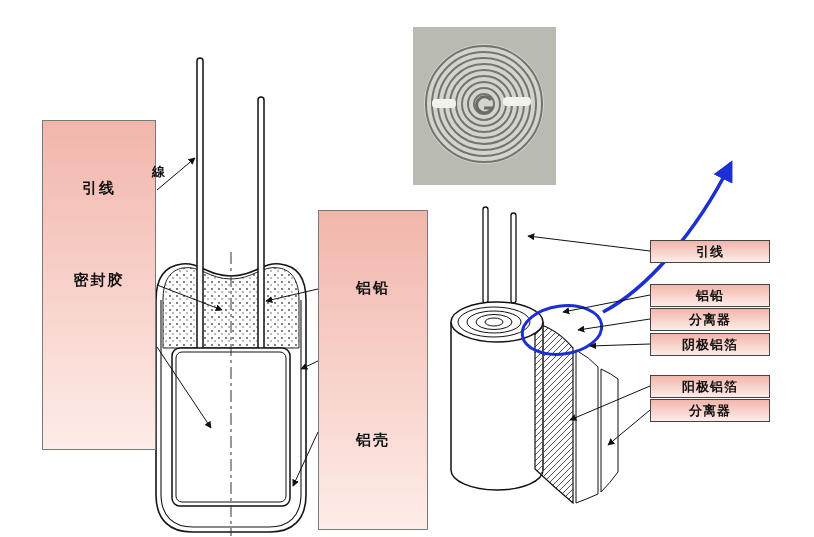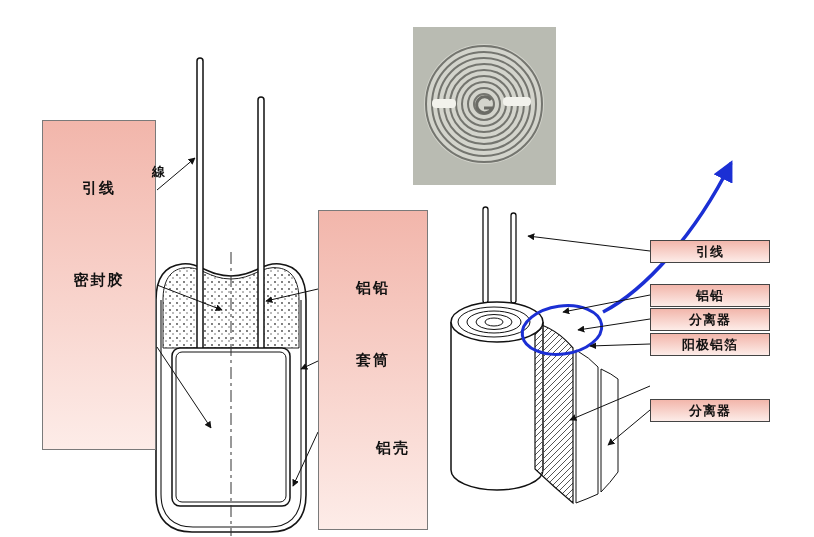--- a/index.html
+++ b/index.html
@@ -146,33 +146,35 @@
 
   <div class="label-box" style="left:42px;top:120px;width:114px;height:330px;">
     <div class="lbl" style="top:58px;">引线</div>
     <div class="lbl" style="top:150px;font-family:Liberation Serif, serif;">密封胶</div>
   </div>
 
   <div class="annotation" style="left:152px;top:163px;">線</div>
 
   <div class="label-box" style="left:318px;top:210px;width:110px;height:320px;">
     <div class="lbl" style="top:68px;">铝铅</div>
-    <div class="lbl" style="top:140px;">套筒</div>
-    <div class="lbl" style="top:228px;margin-left:20px;">铝壳</div>
+    <div class="lbl" style="top:220px;">铝壳</div>
   </div>
 
   <div class="mini-box" style="top:240px;">
     <span>引线</span>
   </div>
   <div class="mini-box" style="top:284px;">
     <span>铝铅</span>
   </div>
   <div class="mini-box" style="top:308px;">
     <span>分离器</span>
   </div>
   <div class="mini-box" style="top:333px;">
+    <span>阴极铝箔</span>
+  </div>
+  <div class="mini-box" style="top:375px;">
     <span>阳极铝箔</span>
   </div>
   <div class="mini-box" style="top:399px;">
     <span>分离器</span>
   </div>
 
 </div>
 
 </body></html>

